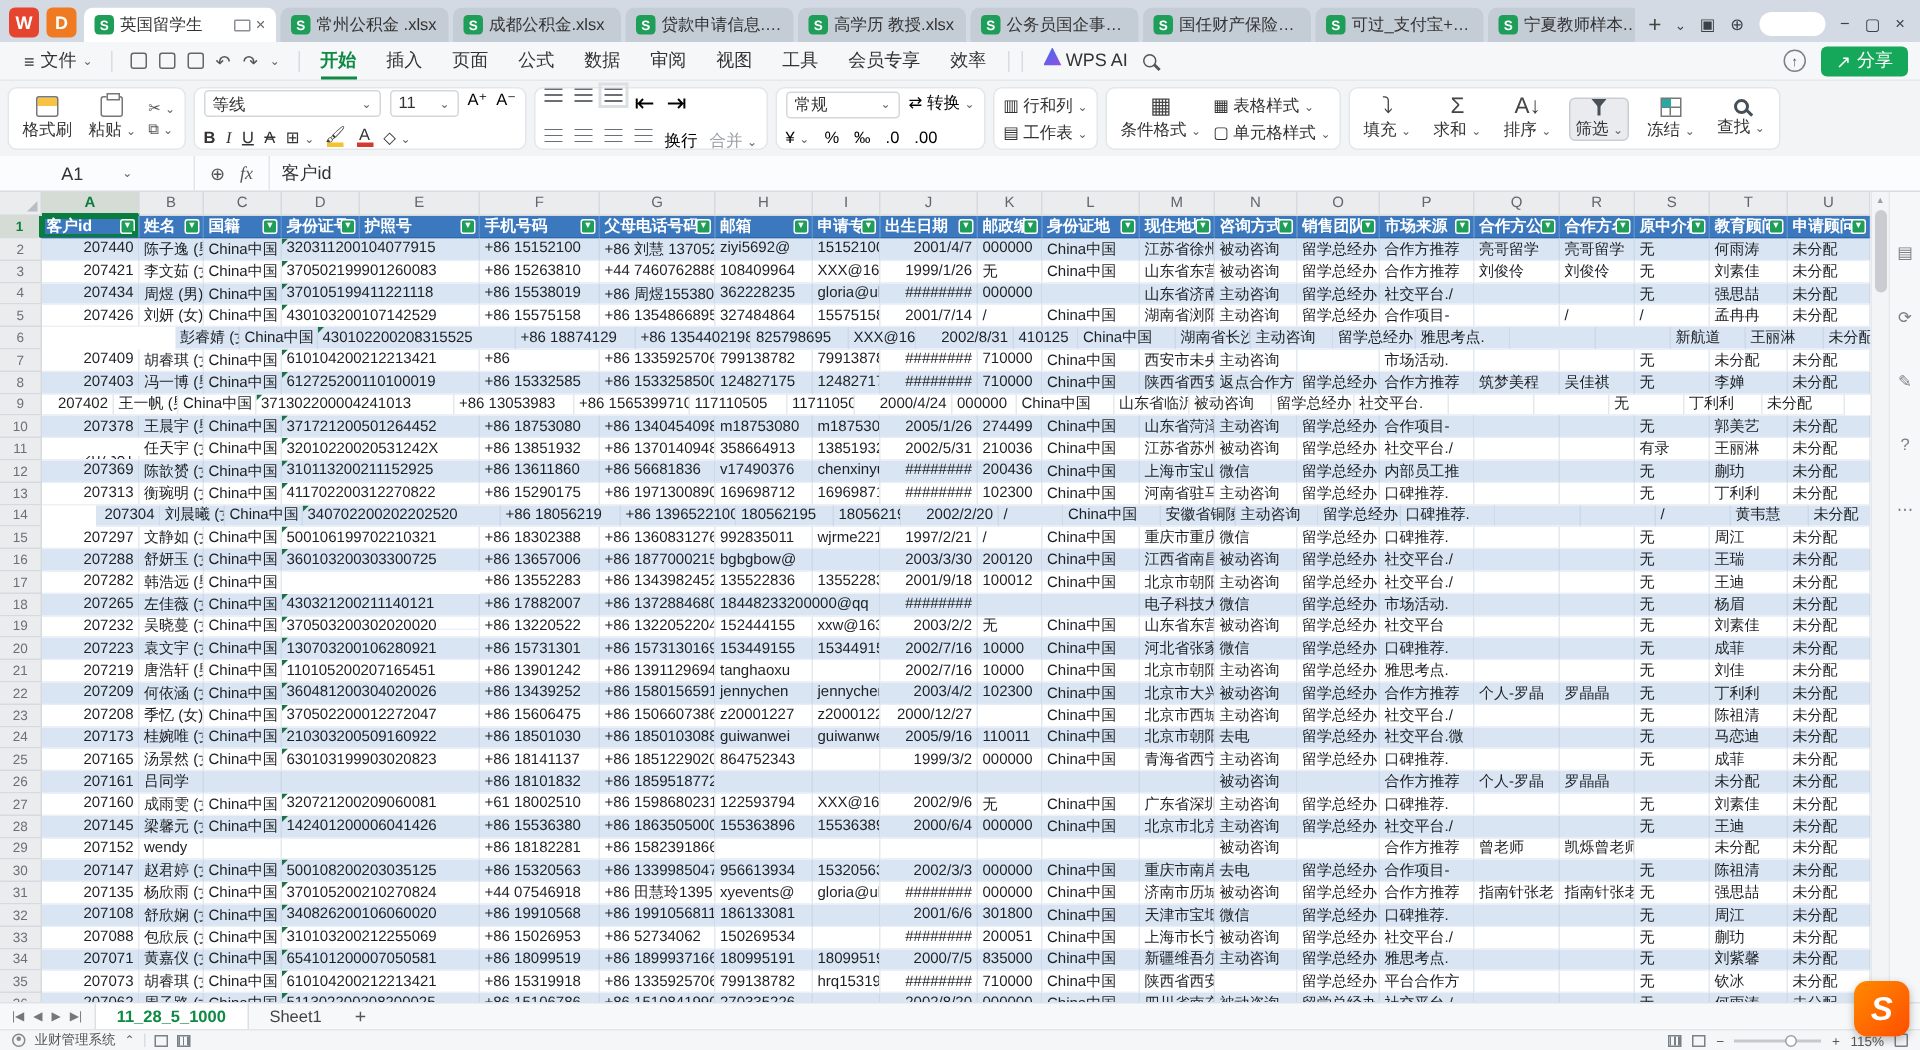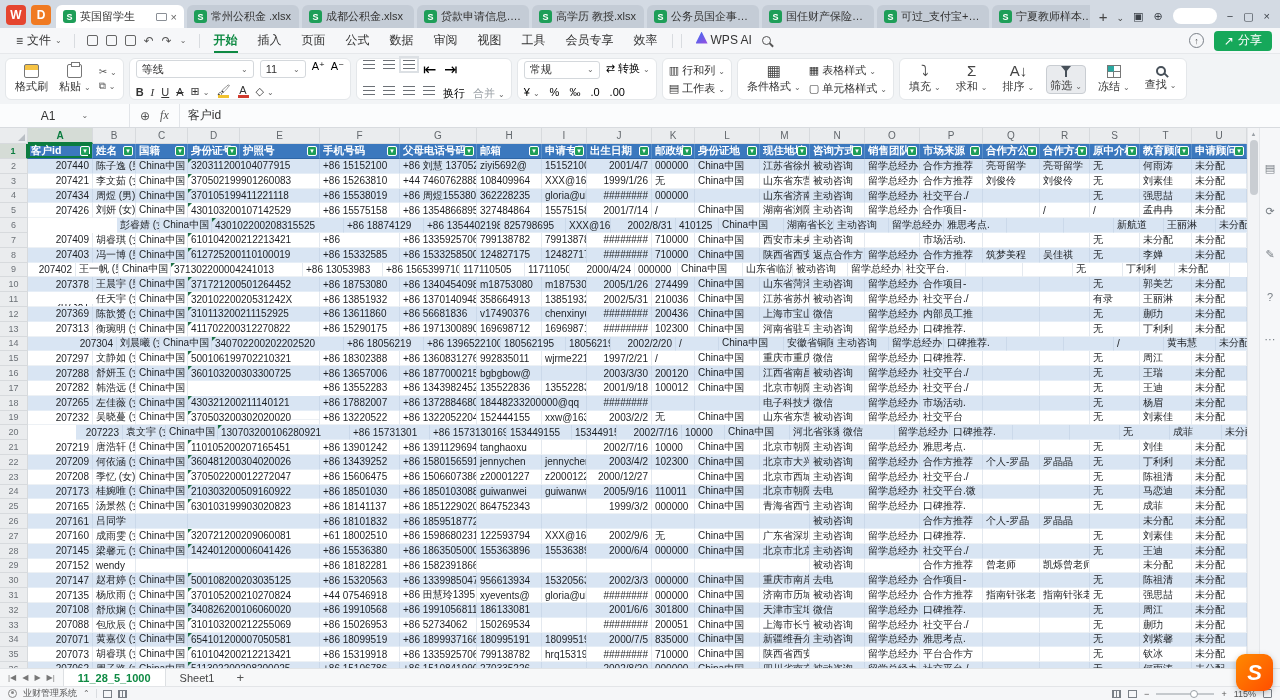--- a/index.html
+++ b/index.html
@@ -739,21 +739,21 @@
       <div class="c" style="width: 55px;">留学总经办</div>
       <div class="c" style="width: 63px;">口碑推荐.</div>
       <div class="c" style="width: 57px;"></div>
       <div class="c" style="width: 50px;"></div>
       <div class="c" style="width: 50px;">无</div>
       <div class="c" style="width: 52px;">丁利利</div>
       <div class="c" style="width: 55px;">未分配</div>
     </div>
     <div class="r band">
       <div class="rn">14</div>
-      <div class="c num" style="width: 89px;">207304</div>
+      <div class="c num" style="width: 43px; margin-left: 36px;">207304</div>
       <div class="c" style="width: 43px;">刘晨曦 (女</div>
       <div class="c" style="width: 52px;">China中国</div>
       <div class="c tri" style="width: 132px;">340702200202202520</div>
       <div class="c" style="width: 80px;">+86 18056219</div>
       <div class="c" style="width: 77px;">+86 1396522100</div>
       <div class="c" style="width: 65px;">180562195</div>
       <div class="c" style="width: 45px;">180562195</div>
       <div class="c num" style="width: 65px;">2002/2/20</div>
       <div class="c" style="width: 43px;">/</div>
       <div class="c" style="width: 65px;">China中国</div>
@@ -876,21 +876,21 @@
       <div class="c" style="width: 55px;">留学总经办</div>
       <div class="c" style="width: 63px;">社交平台</div>
       <div class="c" style="width: 57px;"></div>
       <div class="c" style="width: 50px;"></div>
       <div class="c" style="width: 50px;">无</div>
       <div class="c" style="width: 52px;">刘素佳</div>
       <div class="c" style="width: 55px;">未分配</div>
     </div>
     <div class="r band">
       <div class="rn">20</div>
-      <div class="c num" style="width: 47px; margin-left: 48px;">207223</div>
+      <div class="c num" style="width: 65px;">207223</div>
       <div class="c" style="width: 43px;">袁文宇 (女</div>
       <div class="c" style="width: 52px;">China中国</div>
       <div class="c tri" style="width: 132px;">130703200106280921</div>
       <div class="c" style="width: 80px;">+86 15731301</div>
       <div class="c" style="width: 77px;">+86 1573130169</div>
       <div class="c" style="width: 65px;">153449155</div>
       <div class="c" style="width: 45px;">153449155</div>
       <div class="c num" style="width: 65px;">2002/7/16</div>
       <div class="c" style="width: 43px;">10000</div>
       <div class="c" style="width: 65px;">China中国</div>

